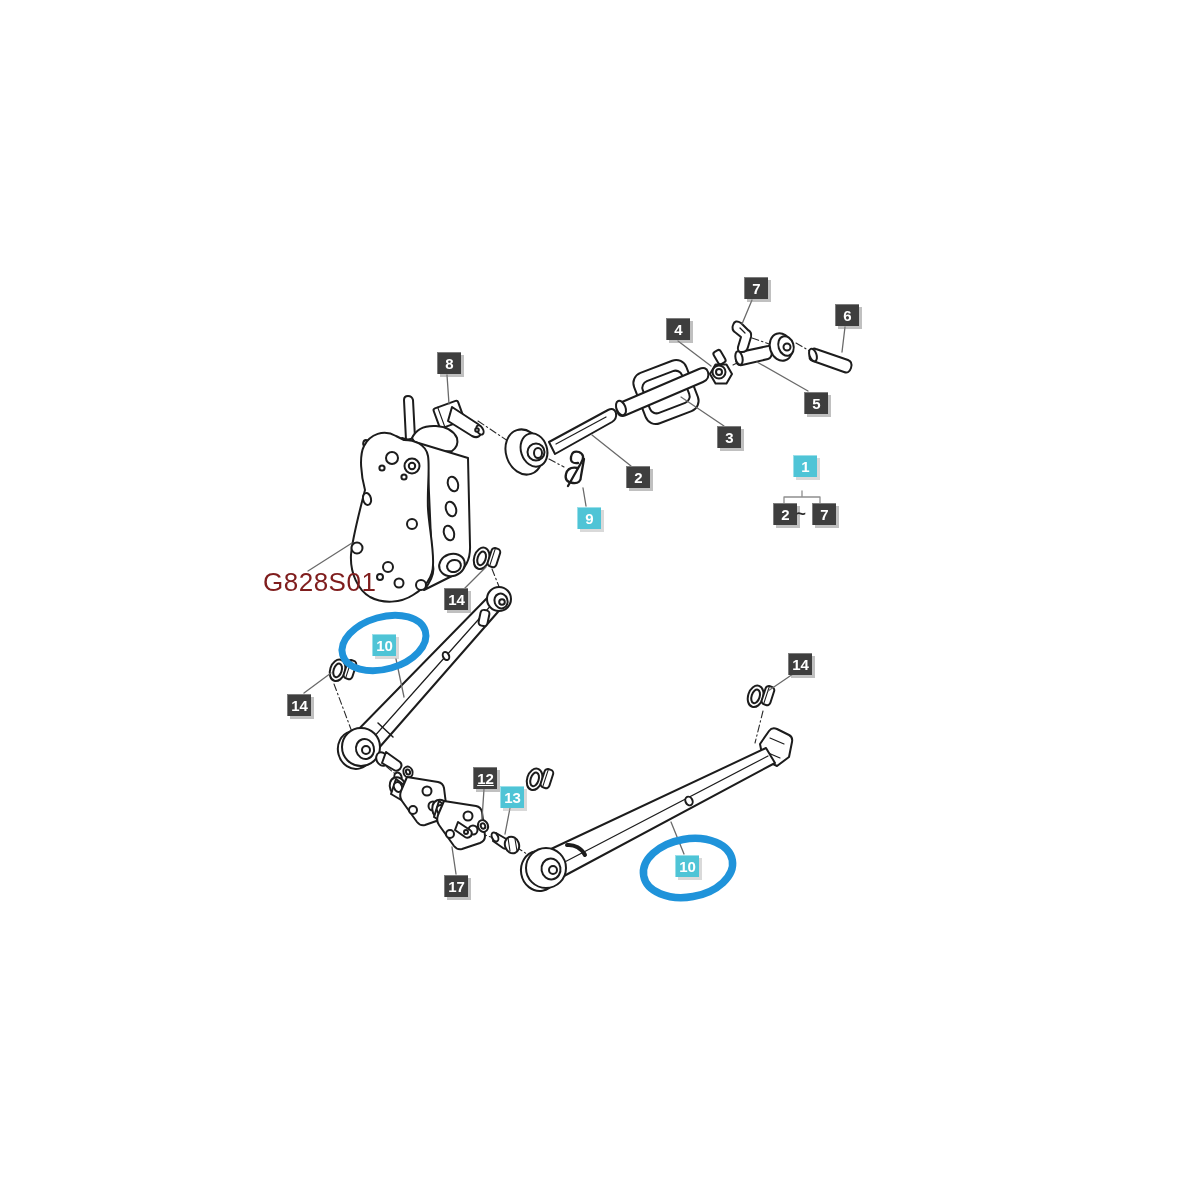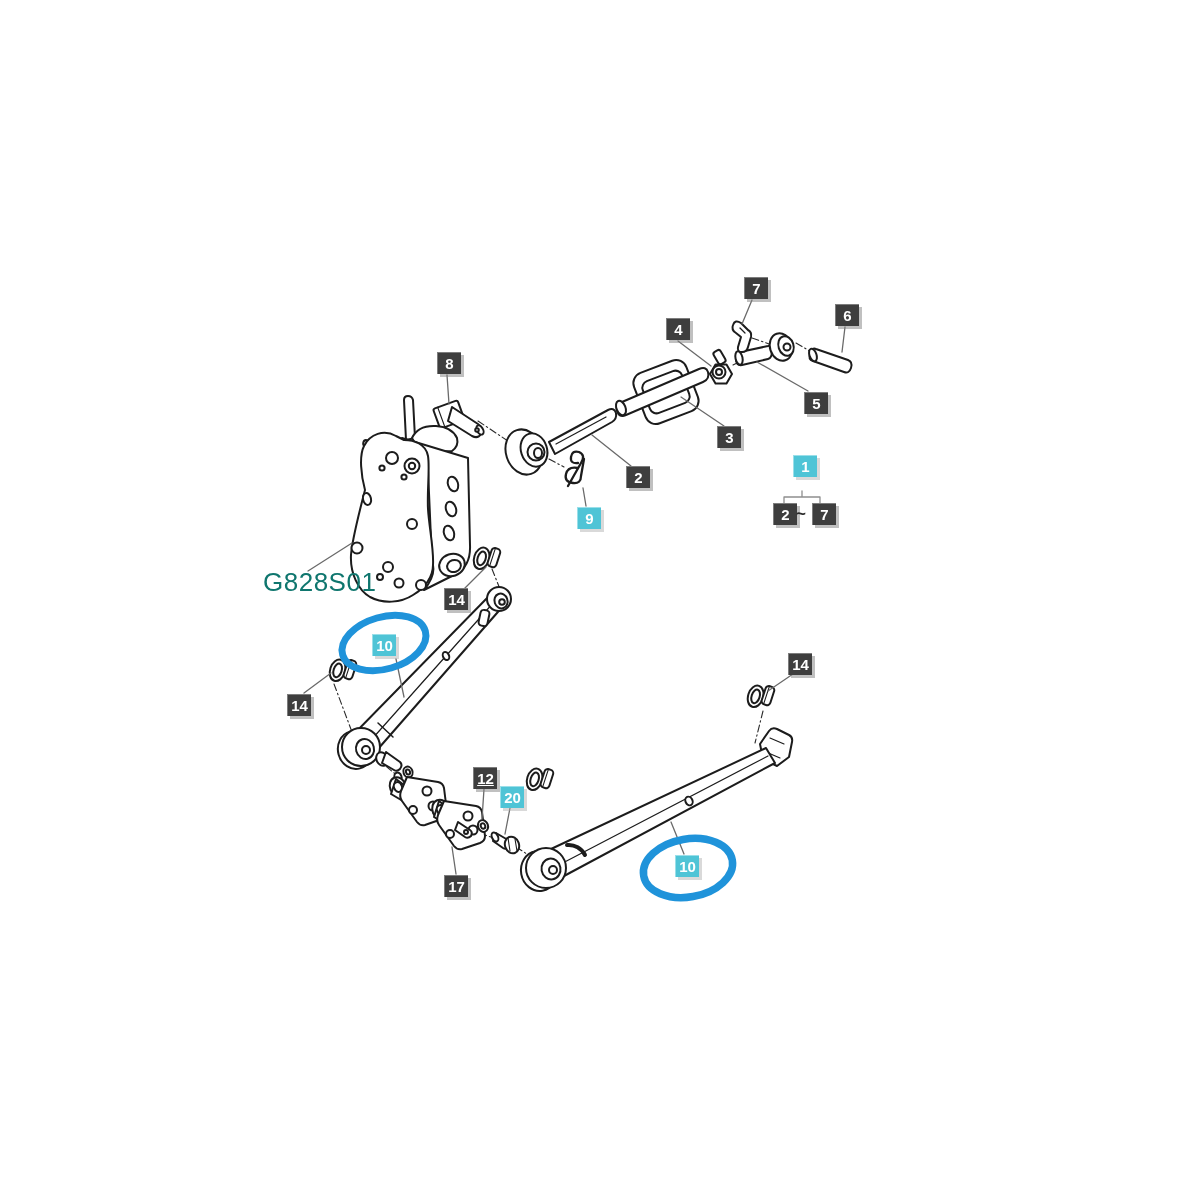--- a/index.html
+++ b/index.html
@@ -21,21 +21,21 @@
   }
   .callout.cyan{
     background:#4fc4d6;
     border-top:1px solid #9adfe9;border-left:1px solid #9adfe9;
     box-shadow:3px 3px 0 rgba(170,170,170,.45);
   }
   .separator{
     position:absolute;font-size:17px;font-weight:bold;color:#2b2b2b;line-height:21px;
   }
   .figcode{
-    position:absolute;font-size:26px;color:#0f766e;letter-spacing:.5px;
+    position:absolute;font-size:26px;color:#7f1d1d;letter-spacing:.5px;
   }
 </style>
 </head>
 <body>
 
 <div class="stage">
 
 <svg class="diagram" width="1200" height="1200" viewBox="0 0 1200 1200">
   <g fill="#ffffff" stroke="#1c1c1c" stroke-width="2" stroke-linejoin="round" stroke-linecap="round">
 
@@ -265,20 +265,20 @@
       <div class="callout dark" style="left: 626px; top: 466px;">2</div>
       <div class="callout cyan" style="left: 577px; top: 507px;">9</div>
       <div class="callout cyan" style="left: 793px; top: 455px;">1</div>
       <div class="callout dark" style="left: 773px; top: 503px;">2</div>
       <div class="callout dark" style="left: 812px; top: 503px;">7</div>
       <div class="callout dark" style="left: 444px; top: 588px;">14</div>
       <div class="callout cyan" style="left: 372px; top: 634px;">10</div>
       <div class="callout dark" style="left: 287px; top: 694px;">14</div>
       <div class="callout dark" style="left: 788px; top: 653px;">14</div>
       <div class="callout dark" style="left: 473px; top: 767px; text-decoration: underline;">12</div>
-      <div class="callout cyan" style="left: 500px; top: 786px;">20</div>
+      <div class="callout cyan" style="left: 500px; top: 786px;">13</div>
       <div class="callout dark" style="left: 444px; top: 875px;">17</div>
       <div class="callout cyan" style="left: 675px; top: 855px;">10</div>
     </div>
 
 <div class="separator" style="left:796px;top:503px;">~</div>
 
 </div>
 
 </body></html>

